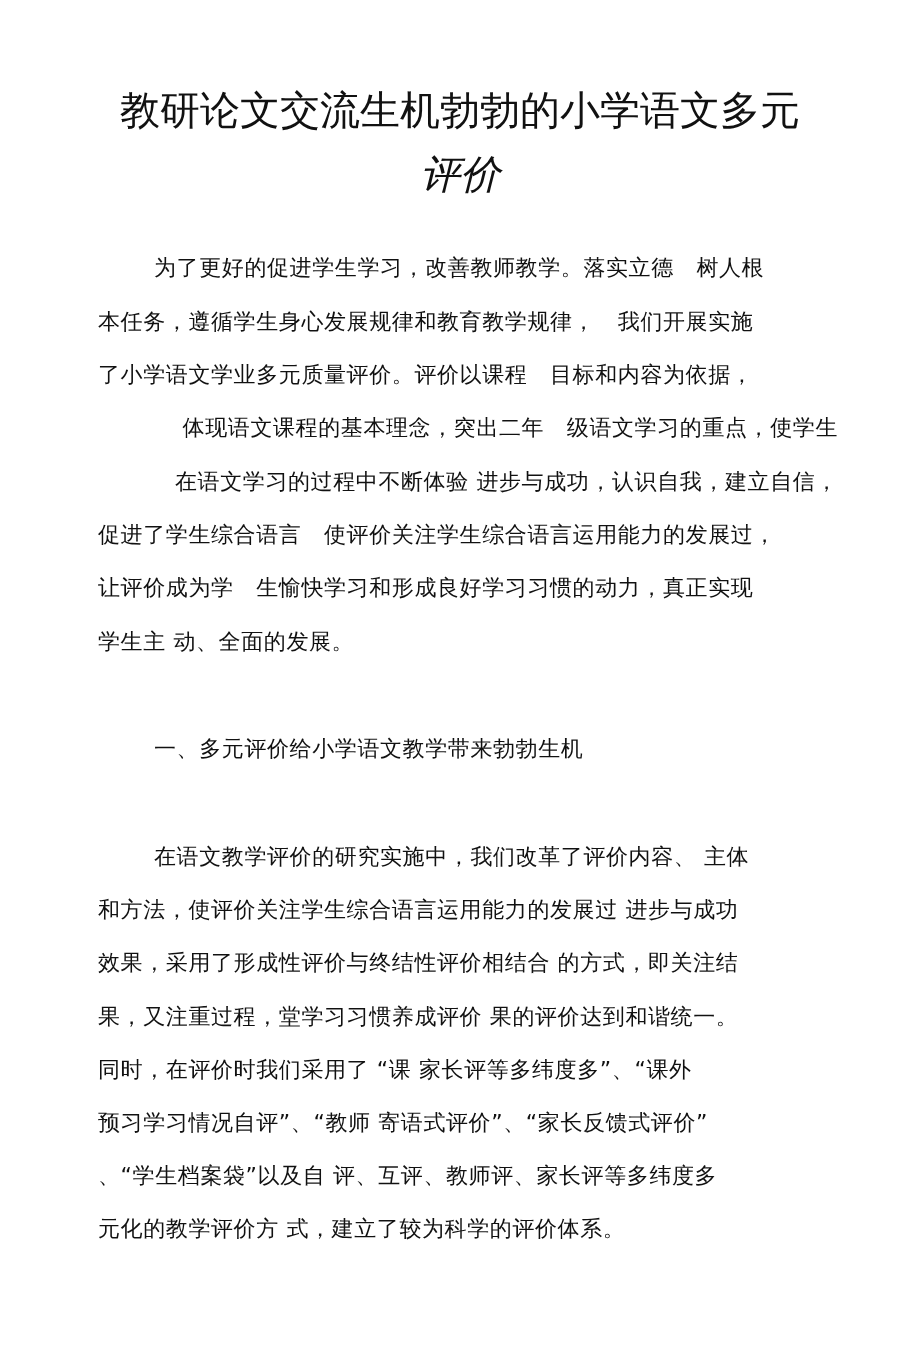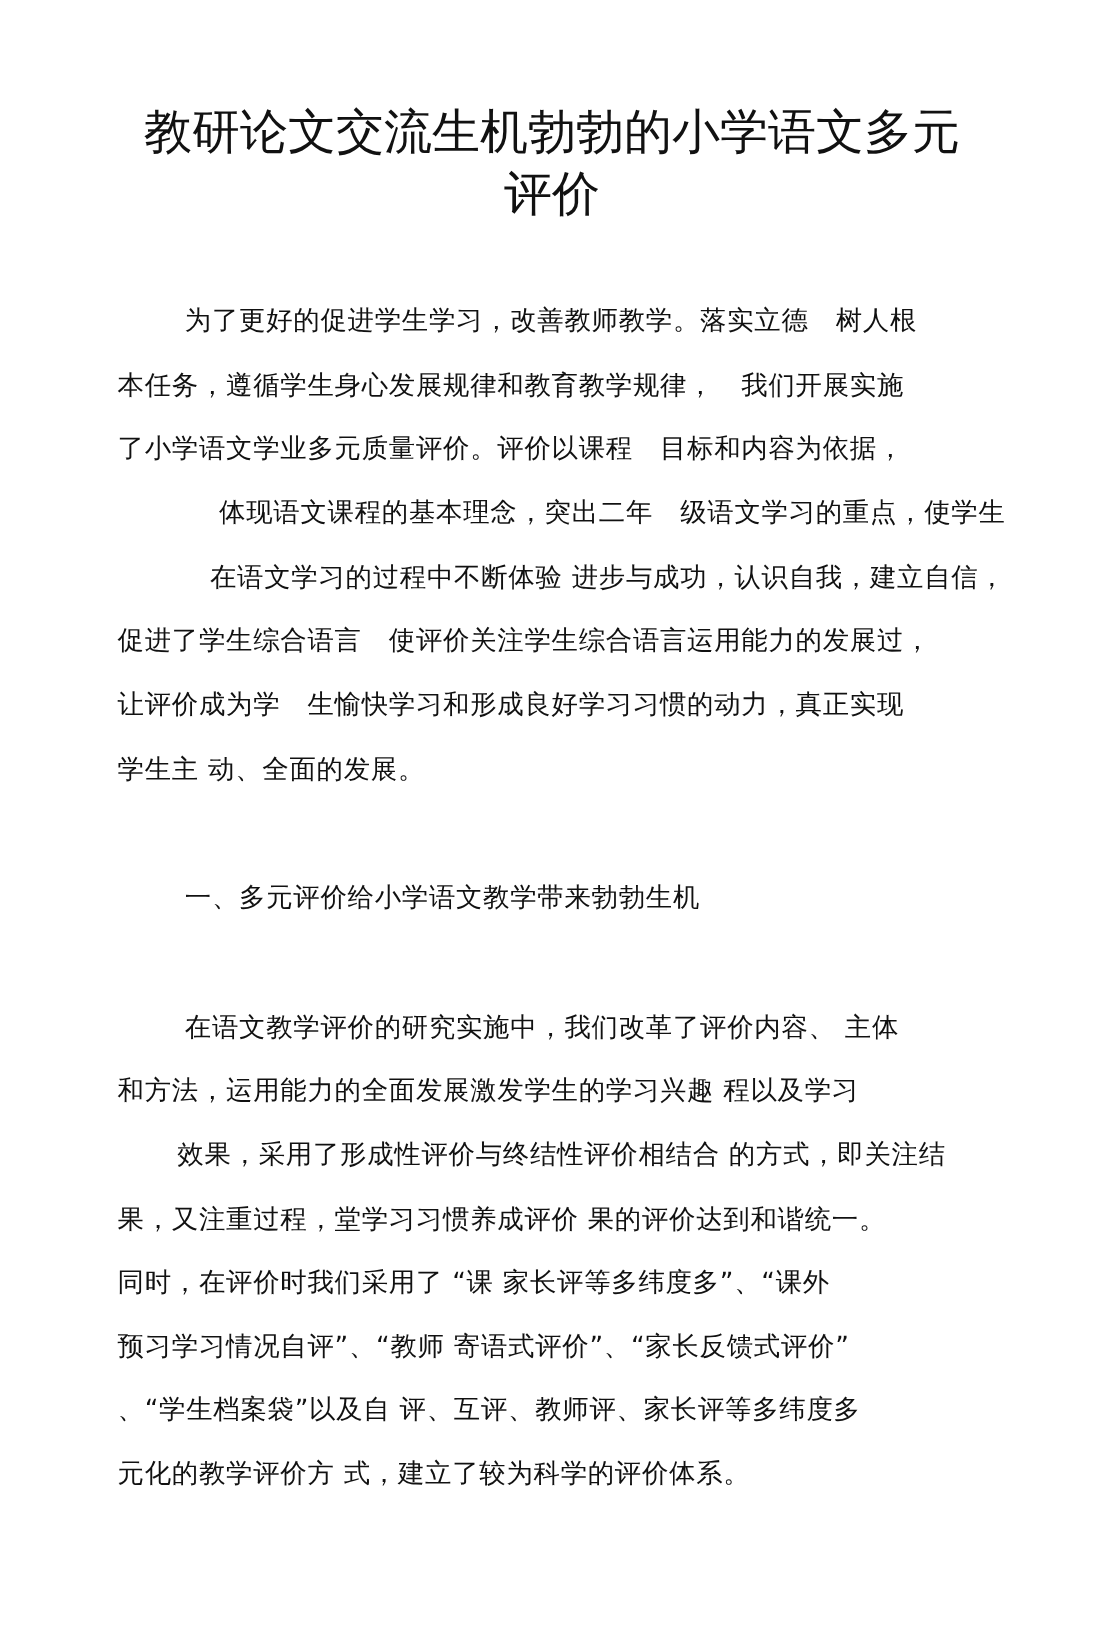--- a/index.html
+++ b/index.html
@@ -17,37 +17,37 @@
       position: absolute; left: 98px; width: 740px;
       font-size: 22px; line-height: 30px; white-space: pre;
       letter-spacing: 0.6px;
     }
     .indent { left: 154px; }
   </style>
 </head>
 <body>
 
 <h1 class="title" style="top:84px;">教研论文交流生机勃勃的小学语文多元</h1>
-<h1 class="title" style="top:136px;">评价</h1>
+<h1 class="title" style="top:148px;font-style:italic;">评价</h1>
 
 <div>
   <div class="line indent" style="top:253px;">为了更好的促进学生学习，改善教师教学。落实立德　树人根</div>
   <div class="line" style="top:307px;">本任务，遵循学生身心发展规律和教育教学规律，　我们开展实施</div>
   <div class="line" style="top:360px;">了小学语文学业多元质量评价。评价以课程　目标和内容为依据，</div>
   <div class="line" style="top:413px;text-align:right;">体现语文课程的基本理念，突出二年　级语文学习的重点，使学生</div>
   <div class="line" style="top:467px;text-align:right;">在语文学习的过程中不断体验 进步与成功，认识自我，建立自信，</div>
   <div class="line" style="top:520px;">促进了学生综合语言　使评价关注学生综合语言运用能力的发展过，</div>
   <div class="line" style="top:573px;">让评价成为学　生愉快学习和形成良好学习习惯的动力，真正实现</div>
   <div class="line" style="top:627px;">学生主 动、全面的发展。</div>
 </div>
 
 <div class="line indent" style="top:734px;">一、多元评价给小学语文教学带来勃勃生机</div>
 
 <div>
   <div class="line indent" style="top:842px;">在语文教学评价的研究实施中，我们改革了评价内容、 主体</div>
-  <div class="line" style="top:895px;">和方法，运用能力的全面发展激发学生的学习兴趣 程以及学习</div>
-  <div class="line" style="top:948px;text-align:center;">效果，采用了形成性评价与终结性评价相结合 的方式，即关注结</div>
+  <div class="line" style="top:895px;">和方法，使评价关注学生综合语言运用能力的发展过 进步与成功</div>
+  <div class="line" style="top:948px;">效果，采用了形成性评价与终结性评价相结合 的方式，即关注结</div>
   <div class="line" style="top:1002px;">果，又注重过程，堂学习习惯养成评价 果的评价达到和谐统一。</div>
   <div class="line" style="top:1055px;">同时，在评价时我们采用了 “课 家长评等多纬度多”、“课外</div>
   <div class="line" style="top:1108px;">预习学习情况自评”、“教师 寄语式评价”、“家长反馈式评价”</div>
   <div class="line" style="top:1161px;">、“学生档案袋”以及自 评、互评、教师评、家长评等多纬度多</div>
   <div class="line" style="top:1214px;">元化的教学评价方 式，建立了较为科学的评价体系。</div>
 </div>
 
 </body></html>

